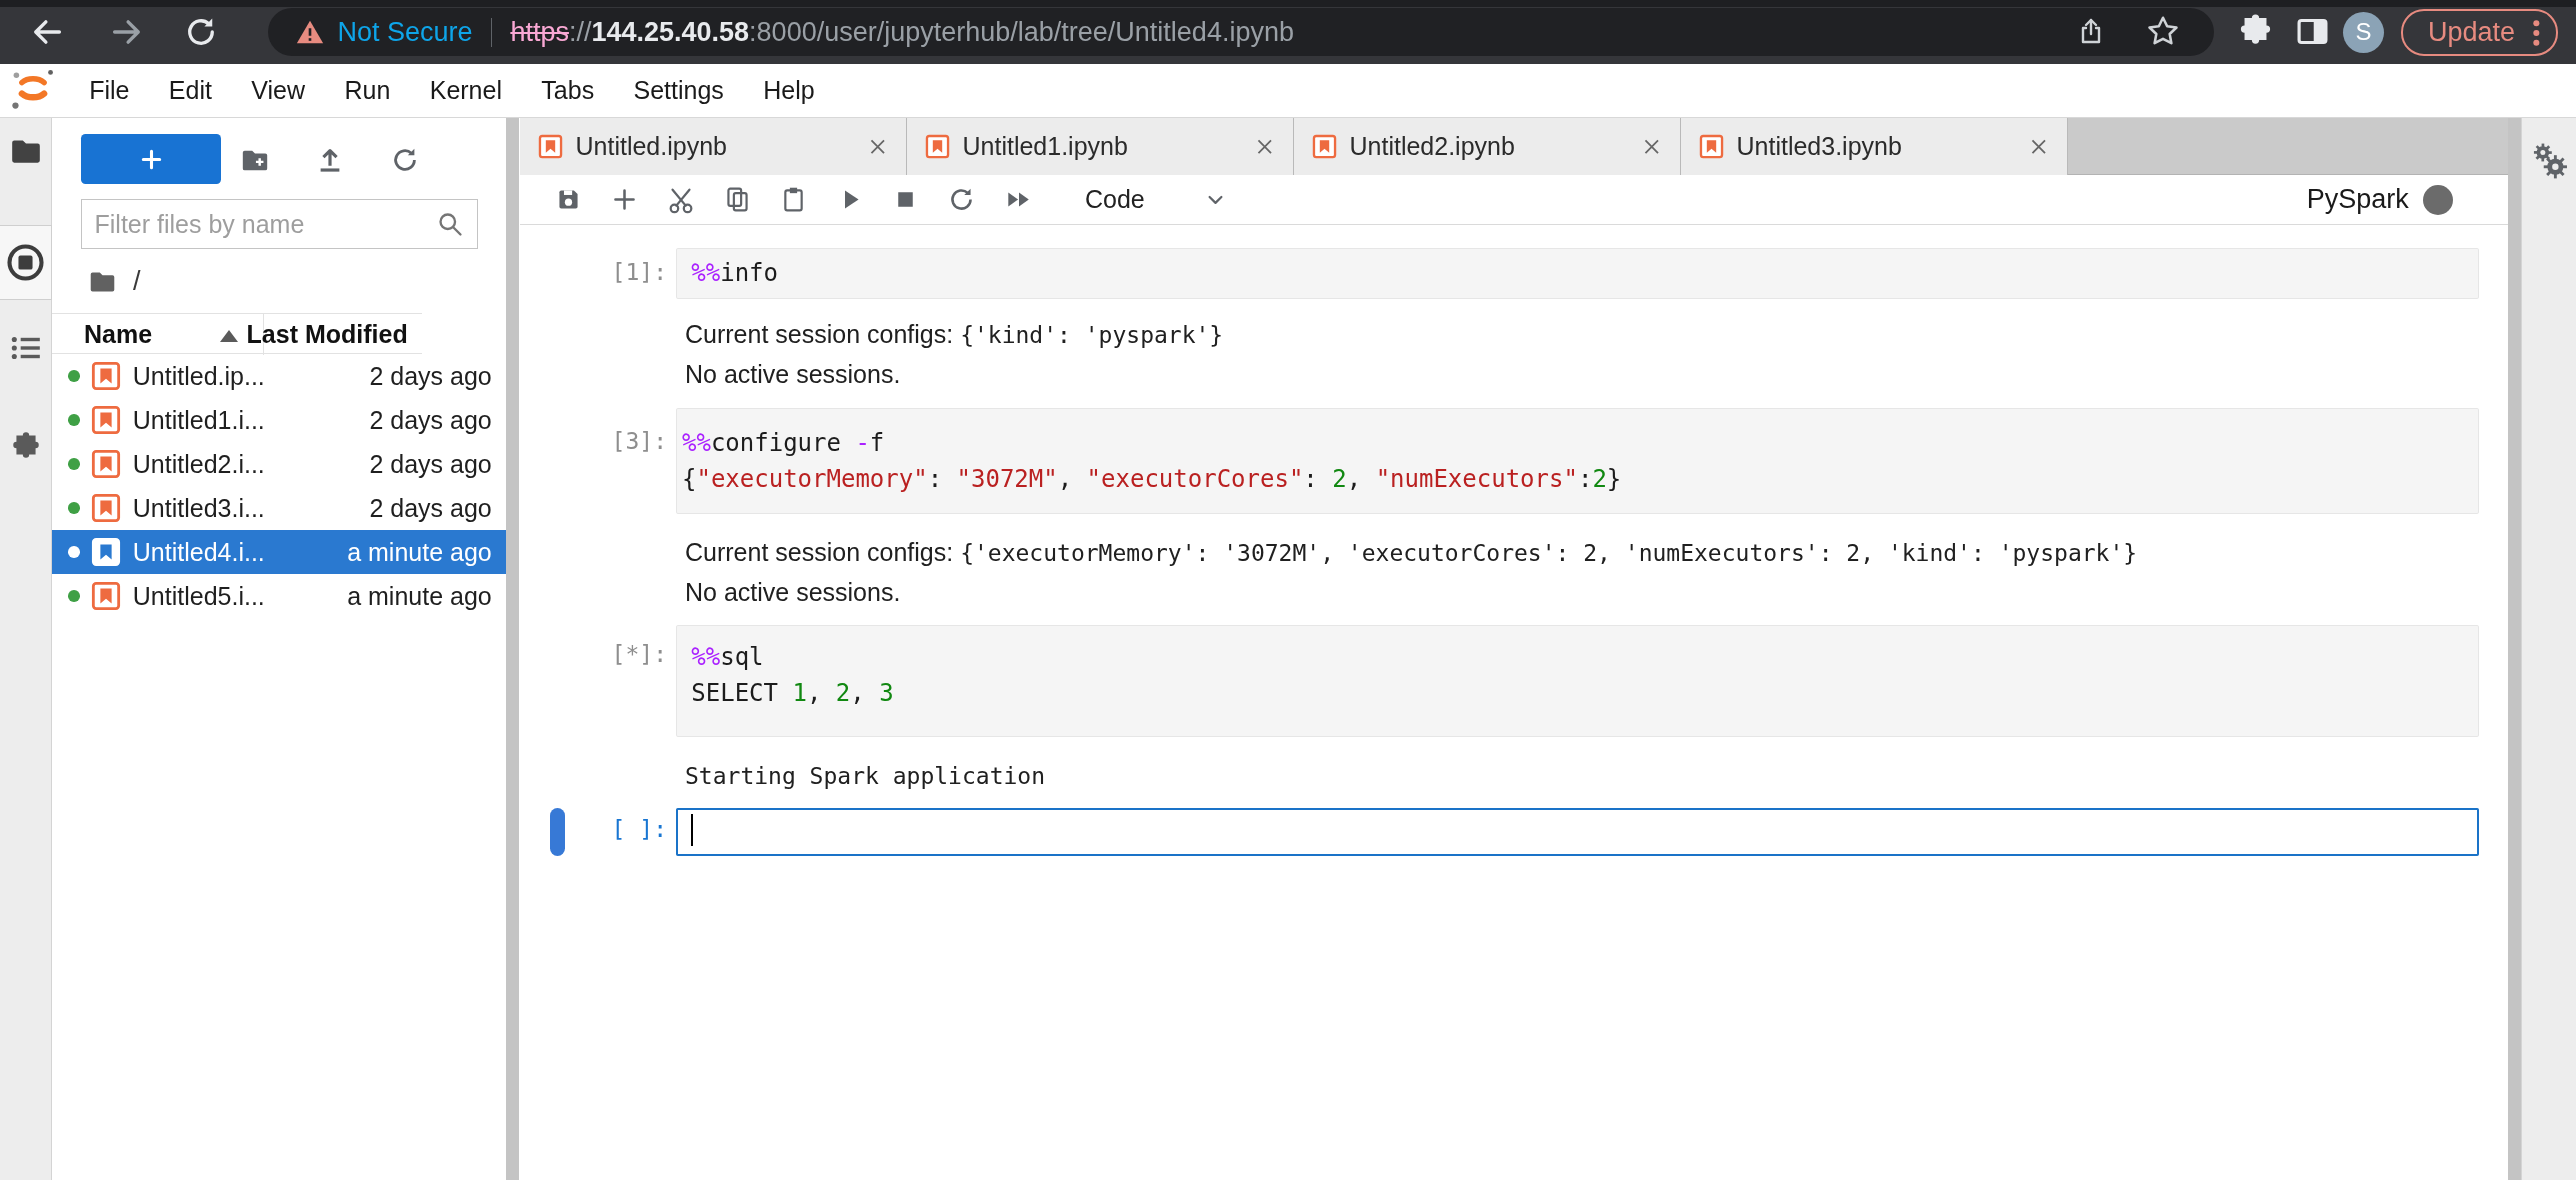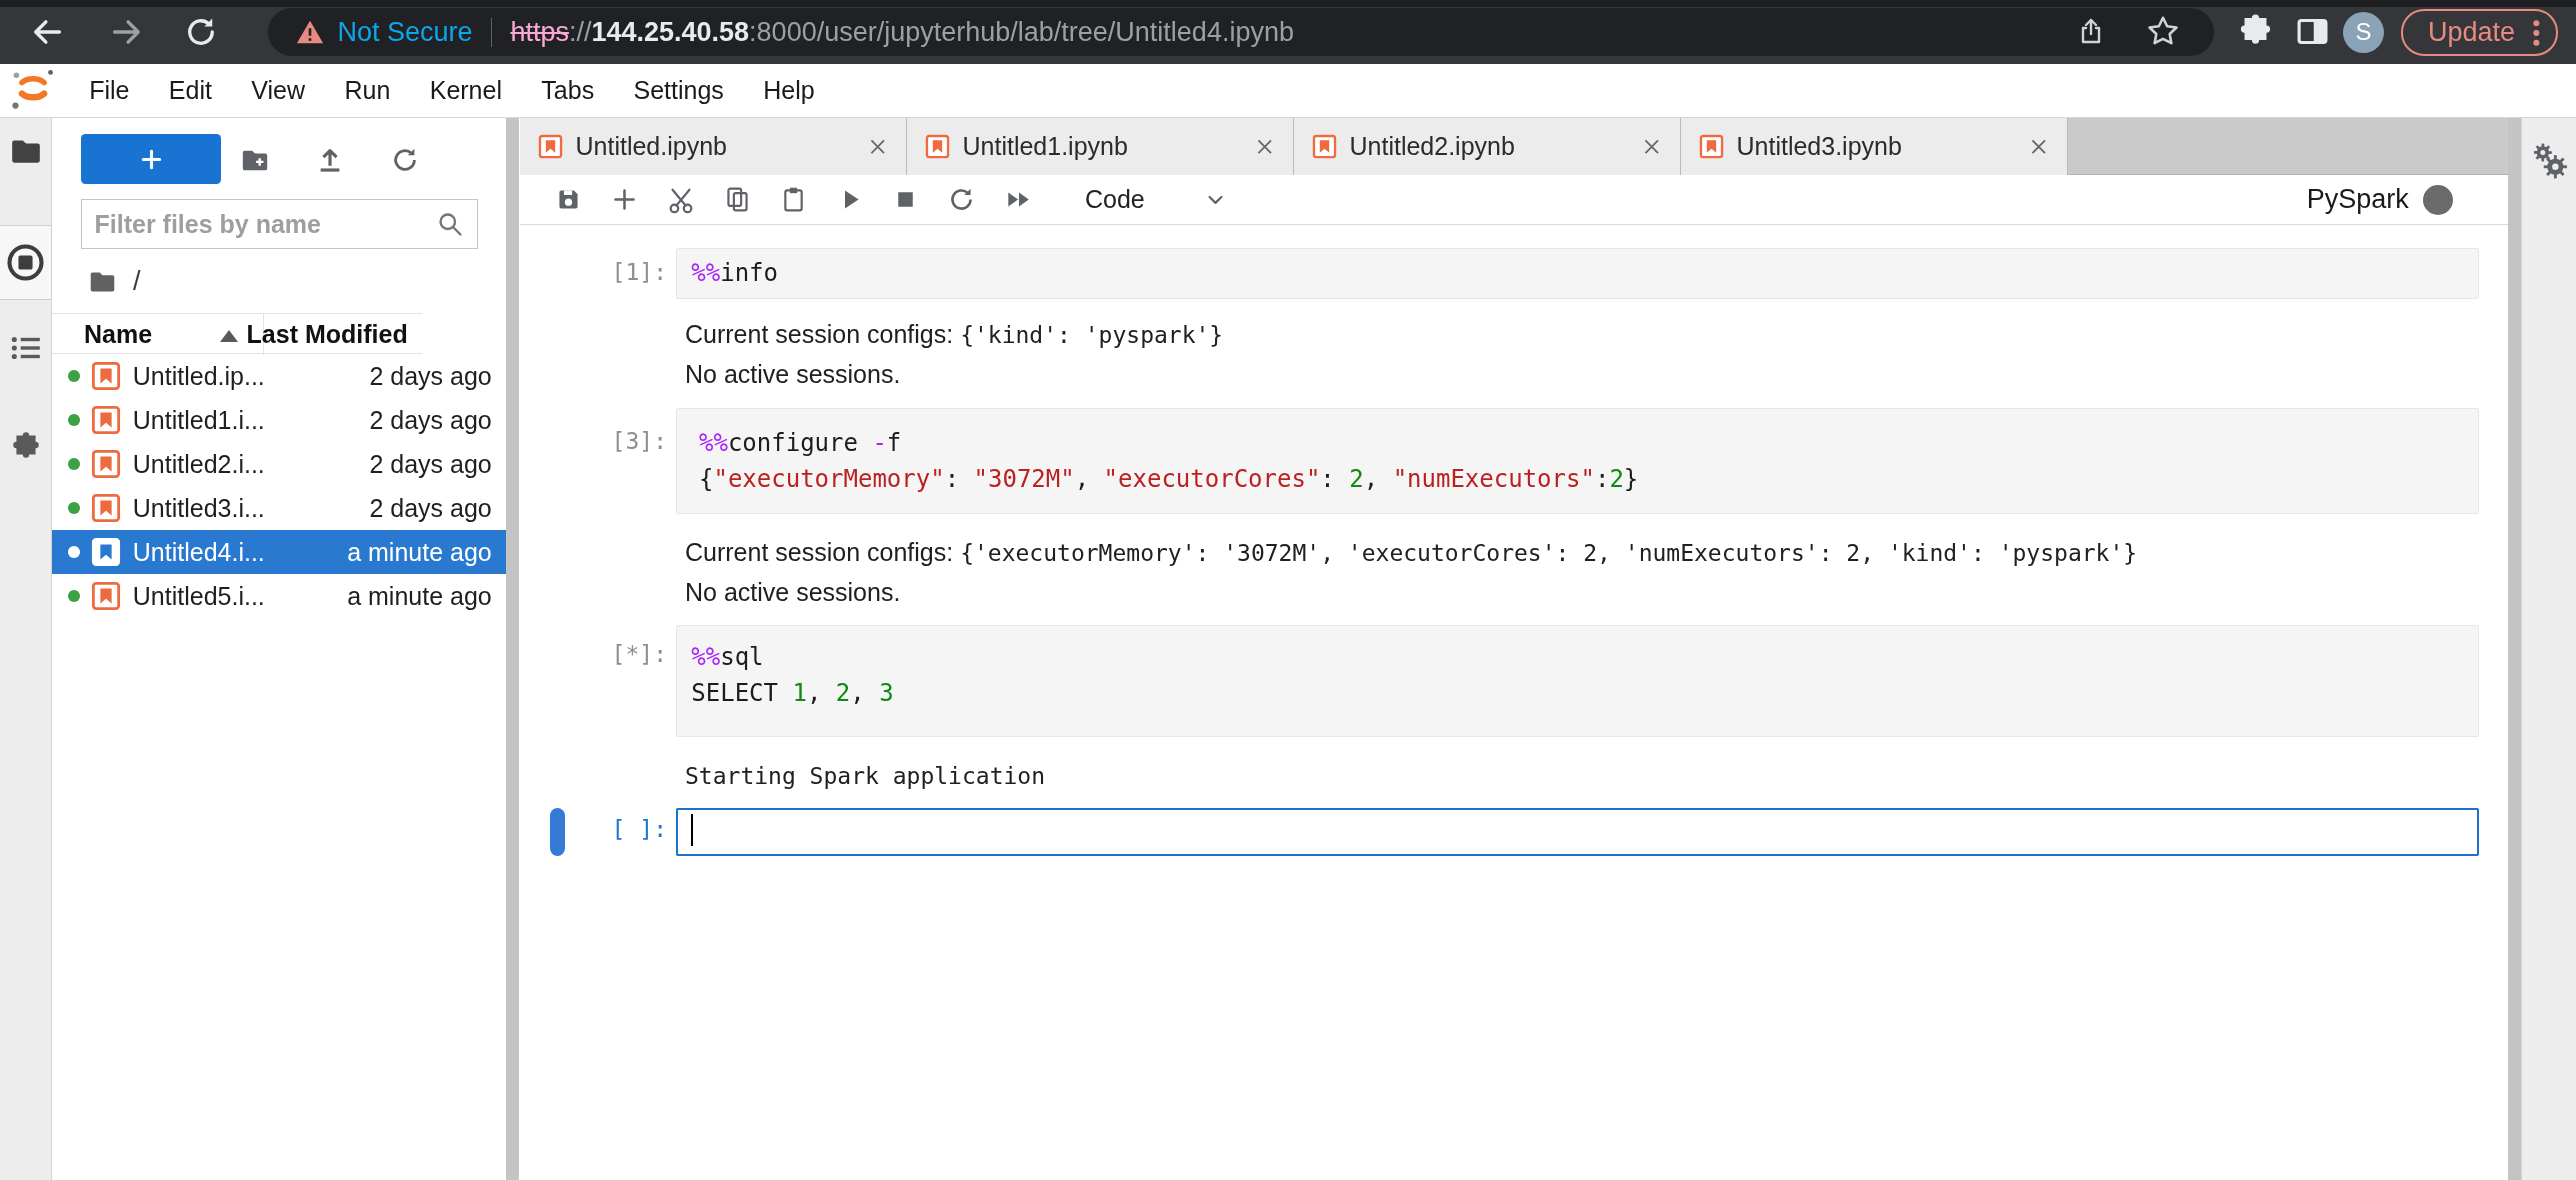--- a/index.html
+++ b/index.html
@@ -41,21 +41,21 @@
   .act-running-box { position:absolute; left:0; top:107px; width:52px; height:75px; background:#f7f7f7;
                      border:0.9px solid #cfcfcf; border-left:none; display:flex; align-items:center; justify-content:center; }
 
   .filebrowser { position:absolute; left:52px; top:0; width:454px; height:100%; background:#fff; }
   .fb-newbtn { position:absolute; left:29px; top:16px; width:140px; height:50px; background:#1873d3; border-radius:4.5px;
                display:flex; align-items:center; justify-content:center; }
   .fb-tool { position:absolute; top:27px; }
   .fb-tool.t1 { left:188px; } .fb-tool.t2 { left:263px; } .fb-tool.t3 { left:338px; }
   .fb-filter { position:absolute; left:29px; top:81px; width:397px; height:50px; border:1.8px solid #c4c4c4; background:#fff;
                display:flex; align-items:center; padding:0 12.5px; }
-  .fb-filter input { flex:1; border:none; outline:none; font-size:25px; color:#333; font-family:"Liberation Sans",sans-serif;font-weight:bold; }
+  .fb-filter input { flex:1; border:none; outline:none; font-size:25px; color:#333; font-family:"Liberation Sans",sans-serif; }
   .fb-filter input::placeholder { color:#9e9e9e; }
   .fb-crumb { position:absolute; left:36px; top:148px; display:flex; align-items:center; gap:16px; font-size:27px; color:#3a3a3a; }
   .fb-header { position:absolute; left:0; top:195px; width:370px; height:41px; border-top:0.9px solid #e2e2e2;
                border-bottom:0.9px solid #e2e2e2; font-size:25px; font-weight:bold; color:#111; }
   .fbh-name { position:absolute; left:32px; top:6.3px; }
   .fbh-sort { position:absolute; left:168px; top:16px; width:0; height:0; border-left:9.8px solid transparent;
               border-right:9.8px solid transparent; border-bottom:12.5px solid #5a5a5a; }
   .fbh-div { position:absolute; left:211px; top:0; width:0.9px; height:41px; background:#e2e2e2; }
   .fbh-mod { position:absolute; right:14.3px; top:6.3px;text-align:right; }
   .fb-rows { position:absolute; left:0; top:236px; width:454px; }
@@ -94,21 +94,21 @@
             font-size:23px; color:#8e8e8e; padding-top:10.7px; white-space:pre; }
   .cellbox { flex:1; margin-right:29px; background:#f5f5f5; border:0.9px solid #e6e6e6; border-radius:1.8px;
              padding:6.3px 14.3px; font-family:"DejaVu Sans Mono",monospace; font-size:24px; color:#1c1c1c; }
   .code-line { line-height:36px; white-space:pre; }
   .tok { white-space:pre; }
   .tok.magic, .tok.op { color:#aa22ff; }
   .tok.str { color:#ba2121; }
   .tok.num { color:#118811; }
   .outblock { margin-left:165px; margin-right:29px; font-size:25px; color:#202020; line-height:39px; }
   .outmono { font-family:"DejaVu Sans Mono",monospace; font-size:23px; }
-  .cell2 { margin-top:14.3px; } .cell2 .cellbox { padding:16px 22px; }
+  .cell2 { margin-top:14.3px; } .cell2 .cellbox { padding:16px 5px; }
   .out1 { margin-top:16px; }
   .out2 { margin-top:19px; }
   .cell3 { margin-top:13.4px; } .cell3 .cellbox { padding:12.5px 14.3px 25px 14.3px; }
   .out3 { margin-top:20.6px; }
   .cell4 { margin-top:11.6px; }
   .cell4 .prompt { color:#1976d2; padding-top:8px; }
   .cell4 .cellbox { background:#fff; border:2.7px solid #1a73c8; border-radius:1.8px; padding:4.5px 12.5px; height:48px; }
   .collapser { position:absolute; left:30px; top:0; width:15px; height:48px; border-radius:8px; background:#3779d6; }
   .cursor { display:inline-block; width:2.7px; height:32px; background:#000; vertical-align:middle; animation:blink 1.2s steps(1) infinite; }
   @keyframes blink { 50% { opacity:0; } }

